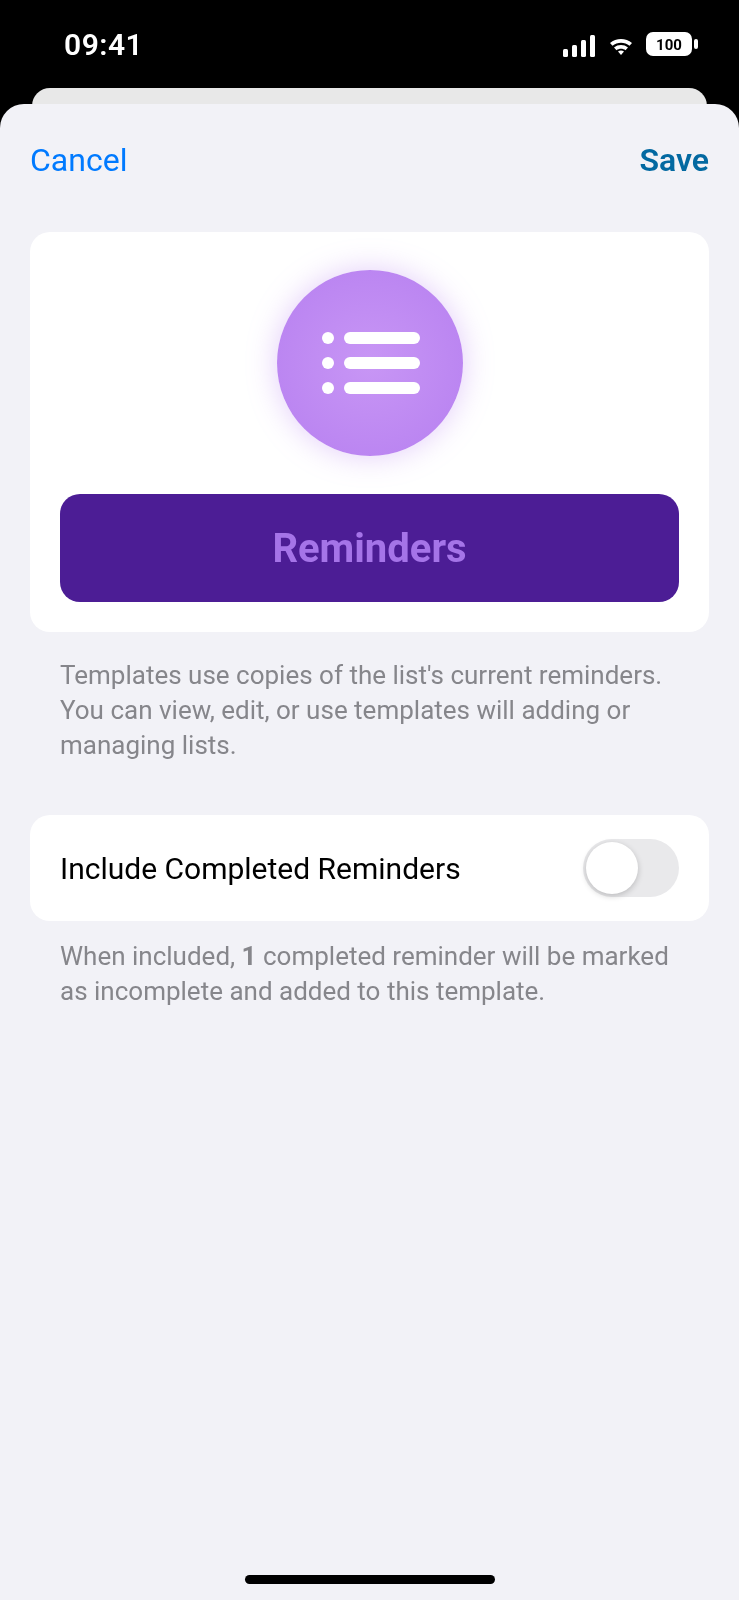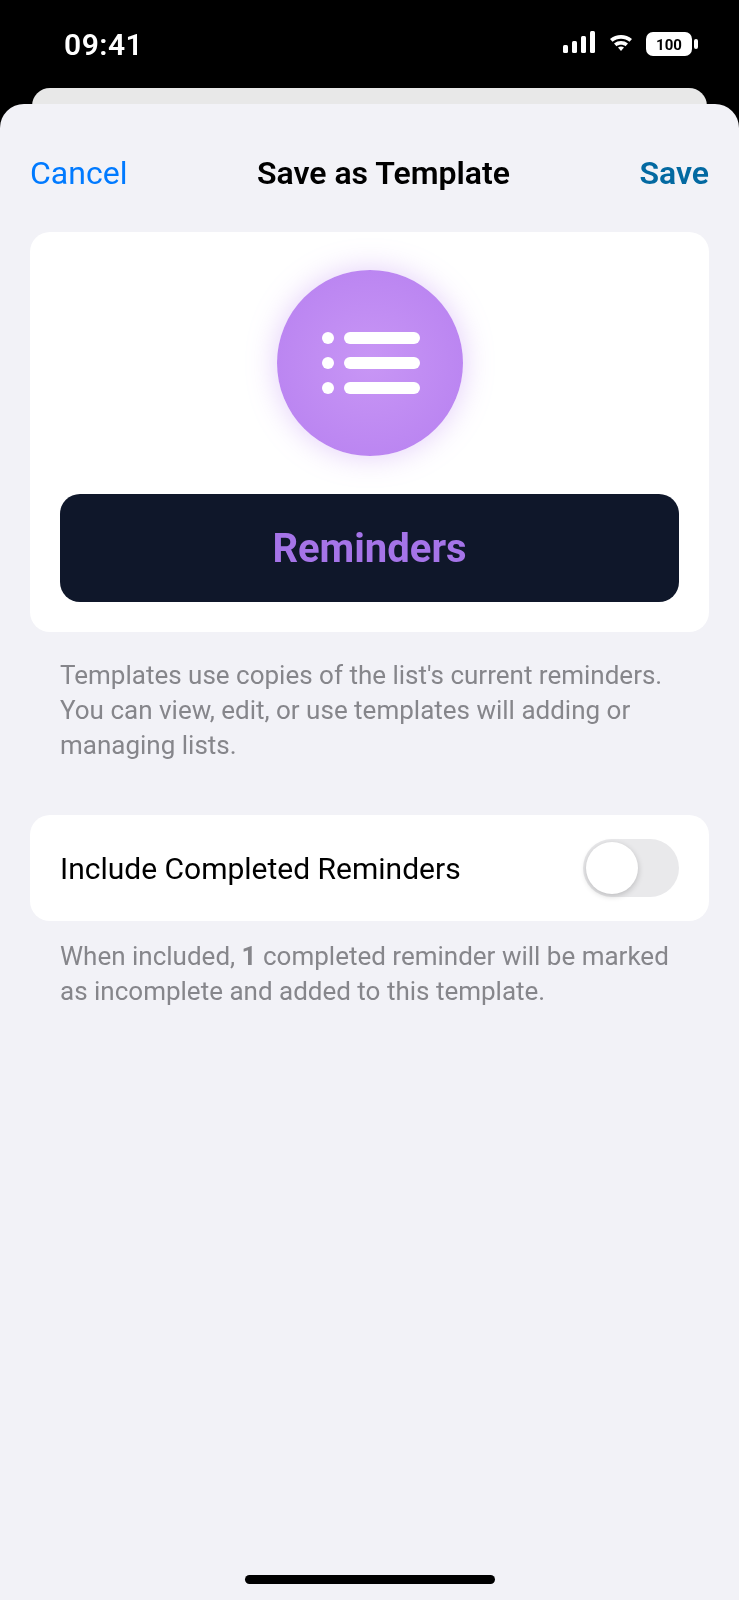--- a/index.html
+++ b/index.html
@@ -29,21 +29,21 @@
     
     .status-time {
       font-size: 30px;
       font-weight: 600;
       letter-spacing: 0.5px;
       padding-left: 24px;
     }
     
     .status-icons {
       display: flex;
-      align-items: flex-start;
+      align-items: flex-end;
       gap: 8px;
     }
     
     .background-sheet {
       position: absolute;
       top: 88px;
       left: 32px;
       right: 32px;
       height: 30px;
       background: #e8e8e8;
@@ -57,21 +57,21 @@
       right: 0;
       bottom: 0;
       background: #f2f2f7;
       border-radius: 24px 24px 0 0;
       padding-top: 24px;
     }
     
     .sheet-header {
       display: flex;
       justify-content: space-between;
-      align-items: flex-end;
+      align-items: center;
       padding: 0 30px;
       height: 64px;
     }
     
     .cancel-button {
       color: #007aff;
       font-size: 32px;
       font-weight: 400;
       background: none;
       border: none;
@@ -119,21 +119,21 @@
     }
     
     .list-icon-svg {
       width: 100px;
       height: 70px;
     }
     
     .template-name-field {
       margin-top: 38px;
       width: 100%;
-      background: #0f172a;
+      background: #4c1d95;
       border-radius: 20px;
       height: 108px;
       display: flex;
       align-items: center;
       justify-content: center;
       border: none;
       font-size: 40px;
       font-weight: 700;
       color: #a574e8;
       text-align: center;
@@ -230,21 +230,20 @@
       <text x="24" y="19" font-size="15" font-weight="700" fill="#000" text-anchor="middle" font-family="-apple-system">100</text>
     </svg>
   </div>
 </div>
 
 <div class="background-sheet"></div>
 
 <div class="main-sheet">
   <div class="sheet-header">
     <button class="cancel-button">Cancel</button>
-    <div class="sheet-title">Save as Template</div>
     <button class="save-button">Save</button>
   </div>
 
   <div class="content">
 
     <div class="template-card">
       <div class="icon-circle">
         <svg class="list-icon-svg" viewBox="0 0 100 70">
           <circle cx="8" cy="10" r="6" fill="#fff"></circle>
           <rect x="24" y="4" width="76" height="12" rx="6" fill="#fff"></rect>

